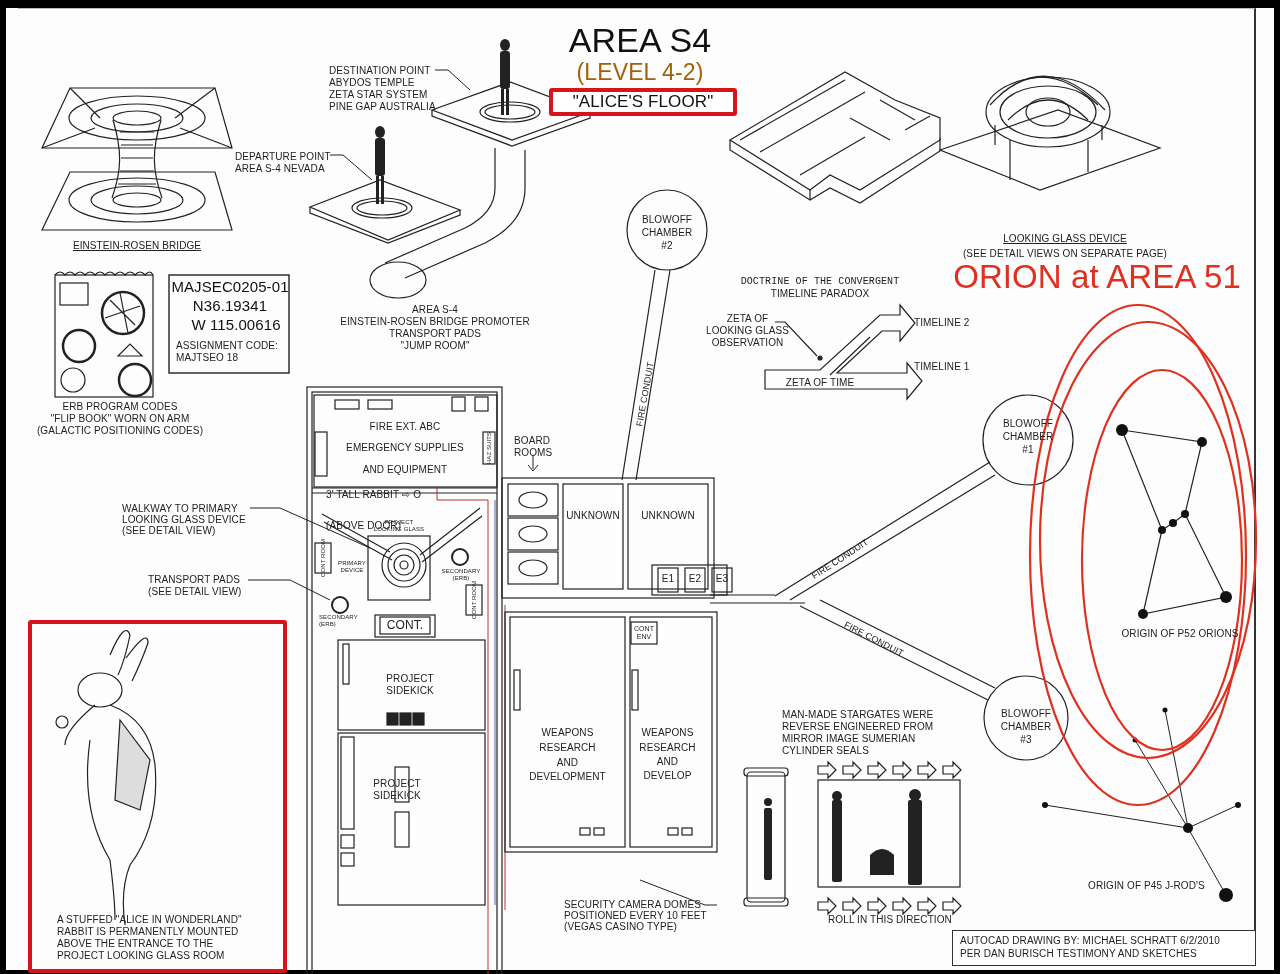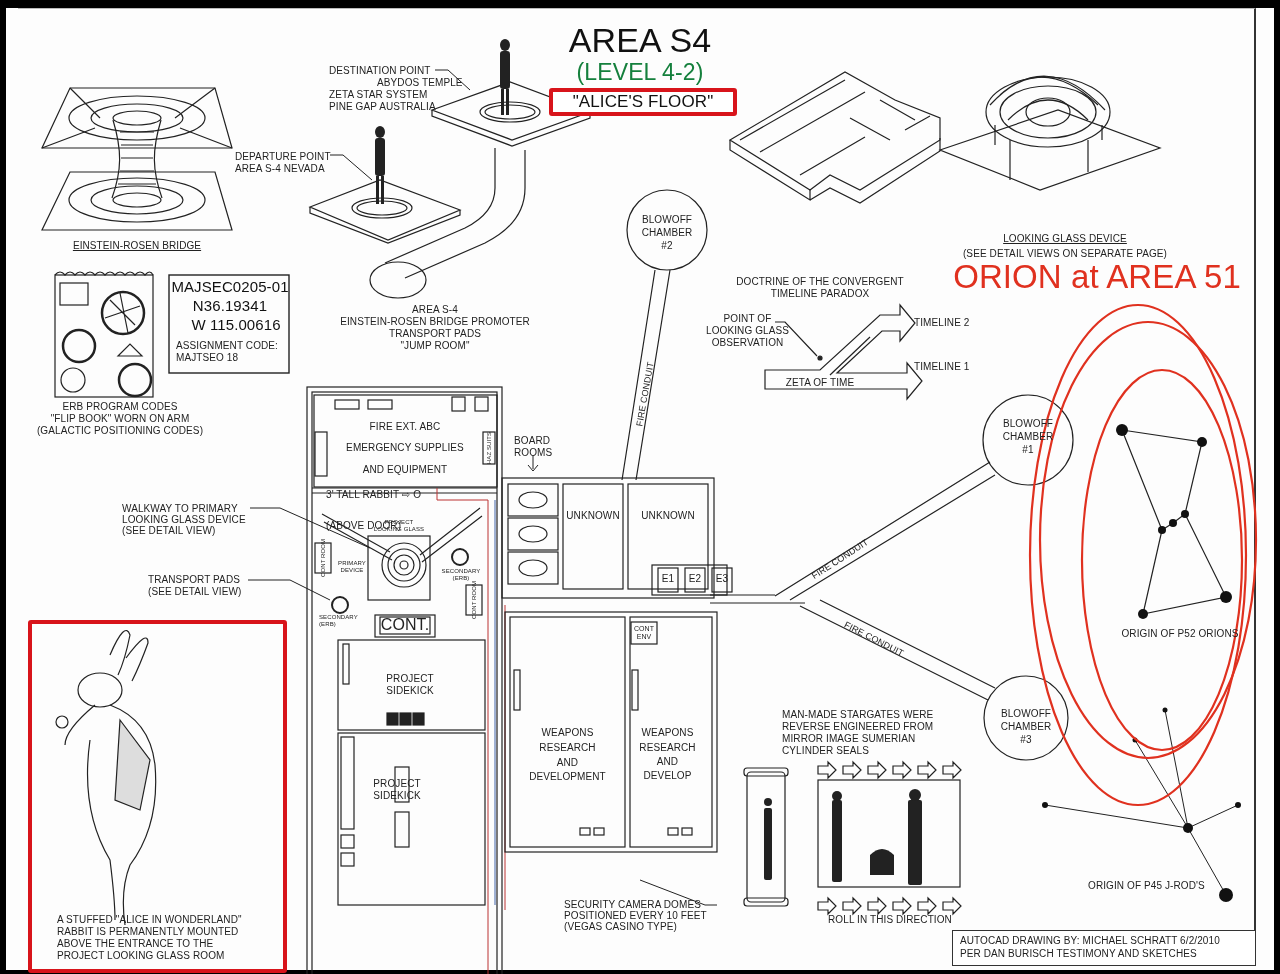--- a/index.html
+++ b/index.html
@@ -4,21 +4,21 @@
 <style>
   html,body{margin:0;padding:0;background:#000;}
   body{width:1280px;height:974px;overflow:hidden;font-family:"Liberation Sans",sans-serif;}
   #sheet{position:absolute;left:6px;top:8px;width:1268px;height:962px;background:#fdfdfd;}
   #frame{position:absolute;left:18px;top:8px;width:1236px;height:956px;border-top:1px solid #bbb;border-right:2px solid #333;}
   .t{position:absolute;color:#222;font-size:10px;line-height:12px;text-align:center;white-space:nowrap;letter-spacing:.1px;}
   .tl{text-align:left;}
   .u{text-decoration:underline;}
   svg{position:absolute;left:0;top:0;}
   .title{font-size:34px;line-height:36px;color:#111;}
-  .sub{font-size:23px;line-height:24px;color:#15803d;}
+  .sub{font-size:23px;line-height:24px;color:#a16207;}
   .alice{font-size:17px;line-height:20px;color:#111;border:4px solid #d8141b;border-radius:3px;padding:0 5px;background:#fff;}
   .orion{font-size:33px;line-height:34px;color:#e0311f;}
   .big{font-size:15px;line-height:19px;color:#111;}
   .redbox{position:absolute;left:28px;top:620px;width:251px;height:345px;border:4px solid #d8141b;border-radius:3px;background:transparent;}
   .sig{position:absolute;left:952px;top:930px;width:302px;height:34px;border:1px solid #333;background:#fff;}
 </style>
 </head>
 <body>
 
 <div id="sheet"></div>
@@ -246,21 +246,21 @@
   </g>
 </svg>
 
 <div class="t title" style="left:540px;top:22px;width:200px;">AREA S4</div>
 <div class="t sub" style="left:540px;top:60px;width:200px;">(LEVEL 4-2)</div>
 <div class="t alice" style="left:549px;top:88px;width:170px;">"ALICE'S FLOOR"</div>
 
 <div class="t u" style="left:62px;top:240px;width:150px;">EINSTEIN-ROSEN BRIDGE</div>
 
 <div class="t tl" style="left:329px;top:65px;">DESTINATION POINT</div>
-<div class="t tl" style="left:329px;top:77px;margin-left:48px;">ABYDOS TEMPLE</div>
+<div class="t tl" style="left:329px;top:77px;">ABYDOS TEMPLE</div>
 <div class="t tl" style="left:329px;top:89px;">ZETA STAR SYSTEM</div>
 <div class="t tl" style="left:329px;top:101px;">PINE GAP AUSTRALIA</div>
 <div class="t tl" style="left:235px;top:151px;">DEPARTURE POINT</div>
 <div class="t tl" style="left:235px;top:163px;">AREA S-4 NEVADA</div>
 <div class="t" style="left:330px;top:304px;width:210px;">AREA S-4</div>
 <div class="t" style="left:330px;top:316px;width:210px;">EINSTEIN-ROSEN BRIDGE PROMOTER</div>
 <div class="t" style="left:330px;top:328px;width:210px;">TRANSPORT PADS</div>
 <div class="t" style="left:330px;top:340px;width:210px;">"JUMP ROOM"</div>
 
 <div class="t" style="left:20px;top:401px;width:200px;">ERB PROGRAM CODES</div>
@@ -271,23 +271,23 @@
 <div class="t big" style="left:169px;top:296px;width:122px;">N36.19341</div>
 <div class="t big" style="left:175px;top:315px;width:122px;">W 115.00616</div>
 <div class="t tl" style="left:176px;top:340px;">ASSIGNMENT CODE:</div>
 <div class="t tl" style="left:176px;top:352px;">MAJTSEO 18</div>
 
 <div class="t u" style="left:990px;top:233px;width:150px;">LOOKING GLASS DEVICE</div>
 <div class="t" style="left:960px;top:248px;width:210px;">(SEE DETAIL VIEWS ON SEPARATE PAGE)</div>
 
 <div class="t orion" style="left:922px;top:260px;width:350px;">ORION at AREA 51</div>
 
-<div class="t" style="left:720px;top:276px;width:200px;">DOCTRINE OF THE CONVERGENT</div>
+<div class="t" style="left:720px;top:276px;width:200px;font-family:Liberation Mono, monospace;">DOCTRINE OF THE CONVERGENT</div>
 <div class="t" style="left:720px;top:288px;width:200px;">TIMELINE PARADOX</div>
-<div class="t" style="left:700px;top:313px;width:95px;">POINT OF</div>
+<div class="t" style="left:700px;top:313px;width:95px;">ZETA OF</div>
 <div class="t" style="left:700px;top:325px;width:95px;">LOOKING GLASS</div>
 <div class="t" style="left:700px;top:337px;width:95px;">OBSERVATION</div>
 <div class="t tl" style="left:914px;top:317px;">TIMELINE 2</div>
 <div class="t tl" style="left:914px;top:361px;">TIMELINE 1</div>
 <div class="t" style="left:770px;top:377px;width:100px;">ZETA OF TIME</div>
 
 <div class="t" style="left:627px;top:214px;width:80px;">BLOWOFF</div>
 <div class="t" style="left:627px;top:227px;width:80px;">CHAMBER</div>
 <div class="t" style="left:627px;top:240px;width:80px;">#2</div>
 <div class="t" style="left:988px;top:418px;width:80px;">BLOWOFF</div>
@@ -312,21 +312,21 @@
 <div class="t" style="left:369px;top:519px;width:60px;font-size:6px;line-height:7px;">PROJECT</div>
 <div class="t" style="left:369px;top:526px;width:60px;font-size:6px;line-height:7px;">LOOKING GLASS</div>
 <div class="t" style="left:335px;top:560px;width:34px;font-size:6px;line-height:7px;">PRIMARY</div>
 <div class="t" style="left:335px;top:567px;width:34px;font-size:6px;line-height:7px;">DEVICE</div>
 <div class="t" style="left:436px;top:568px;width:50px;font-size:6px;line-height:7px;">SECONDARY</div>
 <div class="t" style="left:436px;top:575px;width:50px;font-size:6px;line-height:7px;">(ERB)</div>
 <div class="t tl" style="left:319px;top:614px;font-size:6px;line-height:7px;">SECONDARY</div>
 <div class="t tl" style="left:319px;top:621px;font-size:6px;line-height:7px;">(ERB)</div>
 <div class="t" style="left:306px;top:554px;width:34px;transform:rotate(-90deg);font-size:6px;">CONT ROOM</div>
 <div class="t" style="left:457px;top:596px;width:34px;transform:rotate(-90deg);font-size:6px;">CONT ROOM</div>
-<div class="t" style="left:380px;top:619px;width:50px;font-size:16px;">CONT.</div>
+<div class="t" style="left:380px;top:619px;width:50px;font-size:12px;">CONT.</div>
 <div class="t" style="left:563px;top:510px;width:60px;">UNKNOWN</div>
 <div class="t" style="left:633px;top:510px;width:70px;">UNKNOWN</div>
 <div class="t" style="left:658px;top:573px;width:20px;">E1</div>
 <div class="t" style="left:685px;top:573px;width:20px;">E2</div>
 <div class="t" style="left:712px;top:573px;width:20px;">E3</div>
 <div class="t" style="left:631px;top:625px;width:26px;font-size:7px;line-height:8px;">CONT</div>
 <div class="t" style="left:631px;top:633px;width:26px;font-size:7px;line-height:8px;">ENV</div>
 <div class="t" style="left:370px;top:673px;width:80px;">PROJECT</div>
 <div class="t" style="left:370px;top:685px;width:80px;">SIDEKICK</div>
 <div class="t" style="left:357px;top:778px;width:80px;">PROJECT</div>

